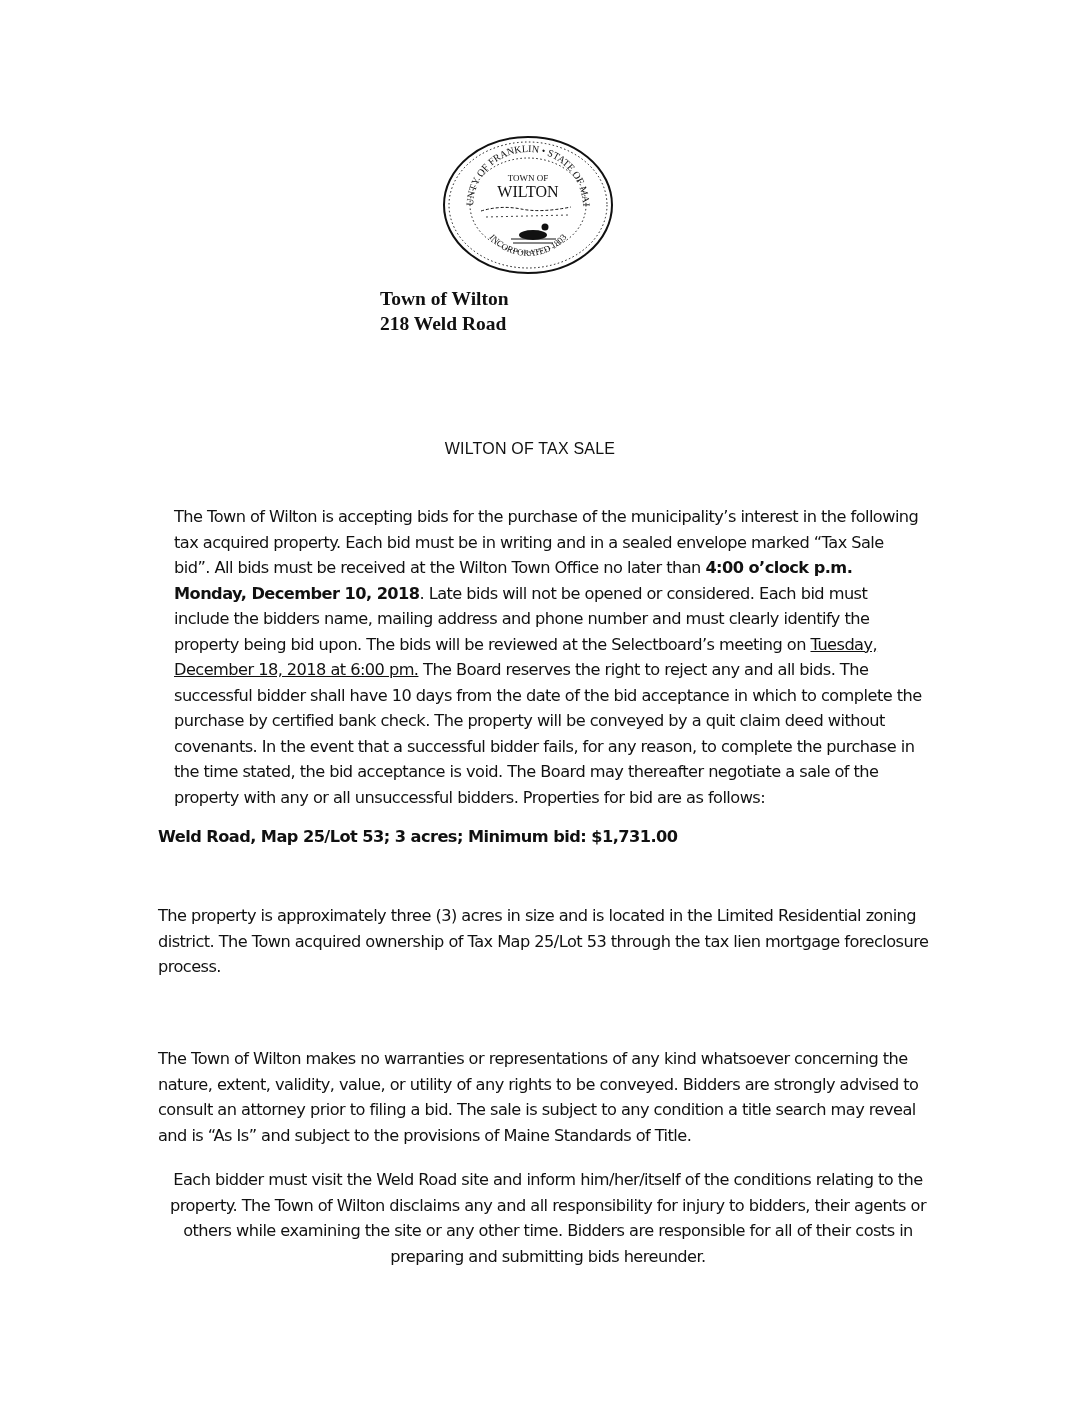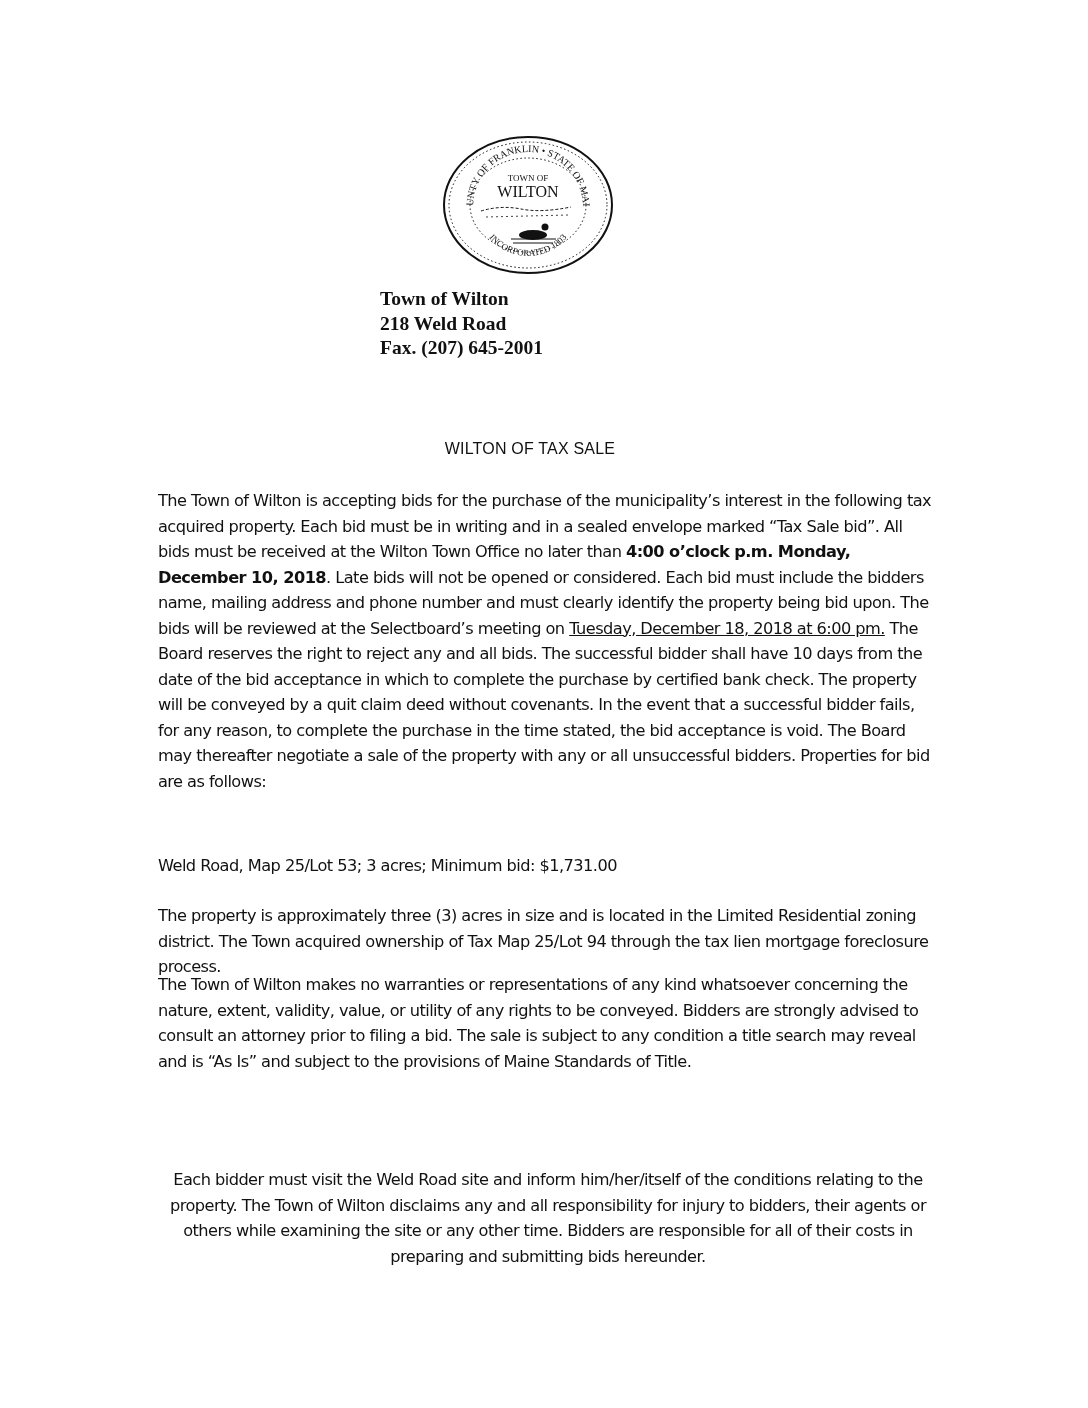--- a/index.html
+++ b/index.html
@@ -5,25 +5,25 @@
   html, body { margin:0; padding:0; background:#ffffff; }
   body { width:1088px; height:1408px; position:relative; overflow:hidden; color:#111; }
   .seal { position:absolute; left:441px; top:135px; width:174px; height:140px; }
   .letterhead { position:absolute; left:380px; top:287px; width:300px; 
     font-family:"Liberation Serif", serif; font-weight:bold; font-size:19.5px; line-height:24.6px; }
   .notice-title { position:absolute; left:380px; top:440px; width:300px; text-align:center;
     font-family:"Liberation Sans", sans-serif; font-size:16px; letter-spacing:0.2px; }
   .body-text { position:absolute; left:158px; width:780px;
     font-family:"DejaVu Sans", sans-serif; font-size:16.2px; line-height:25.5px; letter-spacing:-0.55px; }
   .p1 { top:488px; }
-  .heading { top:853px; font-weight:normal; }
+  .heading { top:824px; font-weight:bold; }
   .p2 { top:903px; }
-  .p3 { top:972px; }
+  .p3 { top:1046px; }
   .p4 { top:1167px;text-align:center; }
-  .body-text p { margin:0; }
+  .body-text p { margin:16px; }
   b { font-weight:bold; }
   u { text-decoration:underline; }
 </style>
 </head>
 <body>
 
 <div class="seal">
   <svg width="174" height="140" viewBox="0 0 174 140">
     <defs>
       <path id="arcTop" d="M 32 72 A 55 55 0 0 1 142 72"></path>
@@ -44,28 +44,27 @@
     <path d="M 45 82 L 128 80" fill="none" stroke="#111" stroke-width="0.8" stroke-dasharray="2 3"></path>
     <ellipse cx="92" cy="100" rx="14" ry="5" fill="#111"></ellipse>
     <circle cx="104" cy="92" r="3.5" fill="#111"></circle>
     <path d="M 70 104 L 115 104 M 72 108 L 112 108" stroke="#111" stroke-width="1"></path>
   </svg>
 </div>
 
 <div class="letterhead">
   <div>Town of Wilton</div>
   <div>218 Weld Road</div>
-  <div>Fax. (207) 645-2001</div>
 </div>
 
 <div class="notice-title">WILTON OF TAX SALE</div>
 
 <div class="body-text p1">
   <p><span>The Town of Wilton is accepting bids for the purchase of the municipality’s interest in the following tax acquired property.  Each bid must be in writing and in a sealed envelope marked “Tax Sale bid”.  All bids must be received at the Wilton Town Office no later than </span><b>4:00 o’clock p.m. Monday, December 10, 2018</b><span>.  Late bids will not be opened or considered.  Each bid must include the bidders name, mailing address and phone number and must clearly identify the property being bid upon.  The bids will be reviewed at the Selectboard’s meeting on </span><u>Tuesday, December 18, 2018 at 6:00 pm.</u><span>  The Board reserves the right to reject any and all bids. The successful bidder shall have 10 days from the date of the bid acceptance in which to complete the purchase by certified bank check.  The property will be conveyed by a quit claim deed without covenants. In the event that a successful bidder fails, for any reason, to complete the purchase in the time stated, the bid acceptance is void.  The Board may thereafter negotiate a sale of the property with any or all unsuccessful bidders. Properties for bid are as follows:</span></p>
 </div>
 
 <div class="body-text heading">Weld Road, Map 25/Lot 53; 3 acres; Minimum bid:  $1,731.00</div>
 
-<div class="body-text p2">The property is approximately three (3) acres in size and is located in the Limited Residential zoning district.  The Town acquired ownership of Tax Map 25/Lot 94 through the tax lien mortgage foreclosure process.</div>
+<div class="body-text p2">The property is approximately three (3) acres in size and is located in the Limited Residential zoning district.  The Town acquired ownership of Tax Map 25/Lot 53 through the tax lien mortgage foreclosure process.</div>
 
 <div class="body-text p3">The Town of Wilton makes no warranties or representations of any kind whatsoever concerning the nature, extent, validity, value, or utility of any rights to be conveyed. Bidders are strongly advised to consult an attorney prior to filing a bid.  The sale is subject to any condition a title search may reveal and is “As Is” and subject to the provisions of Maine Standards of Title.</div>
 
 <div class="body-text p4">Each bidder must visit the Weld Road site and inform him/her/itself of the conditions relating to the property.  The Town of Wilton disclaims any and all responsibility for injury to bidders, their agents or others while examining the site or any other time. Bidders are responsible for all of their costs in preparing and submitting bids hereunder.</div>
 
 </body></html>

